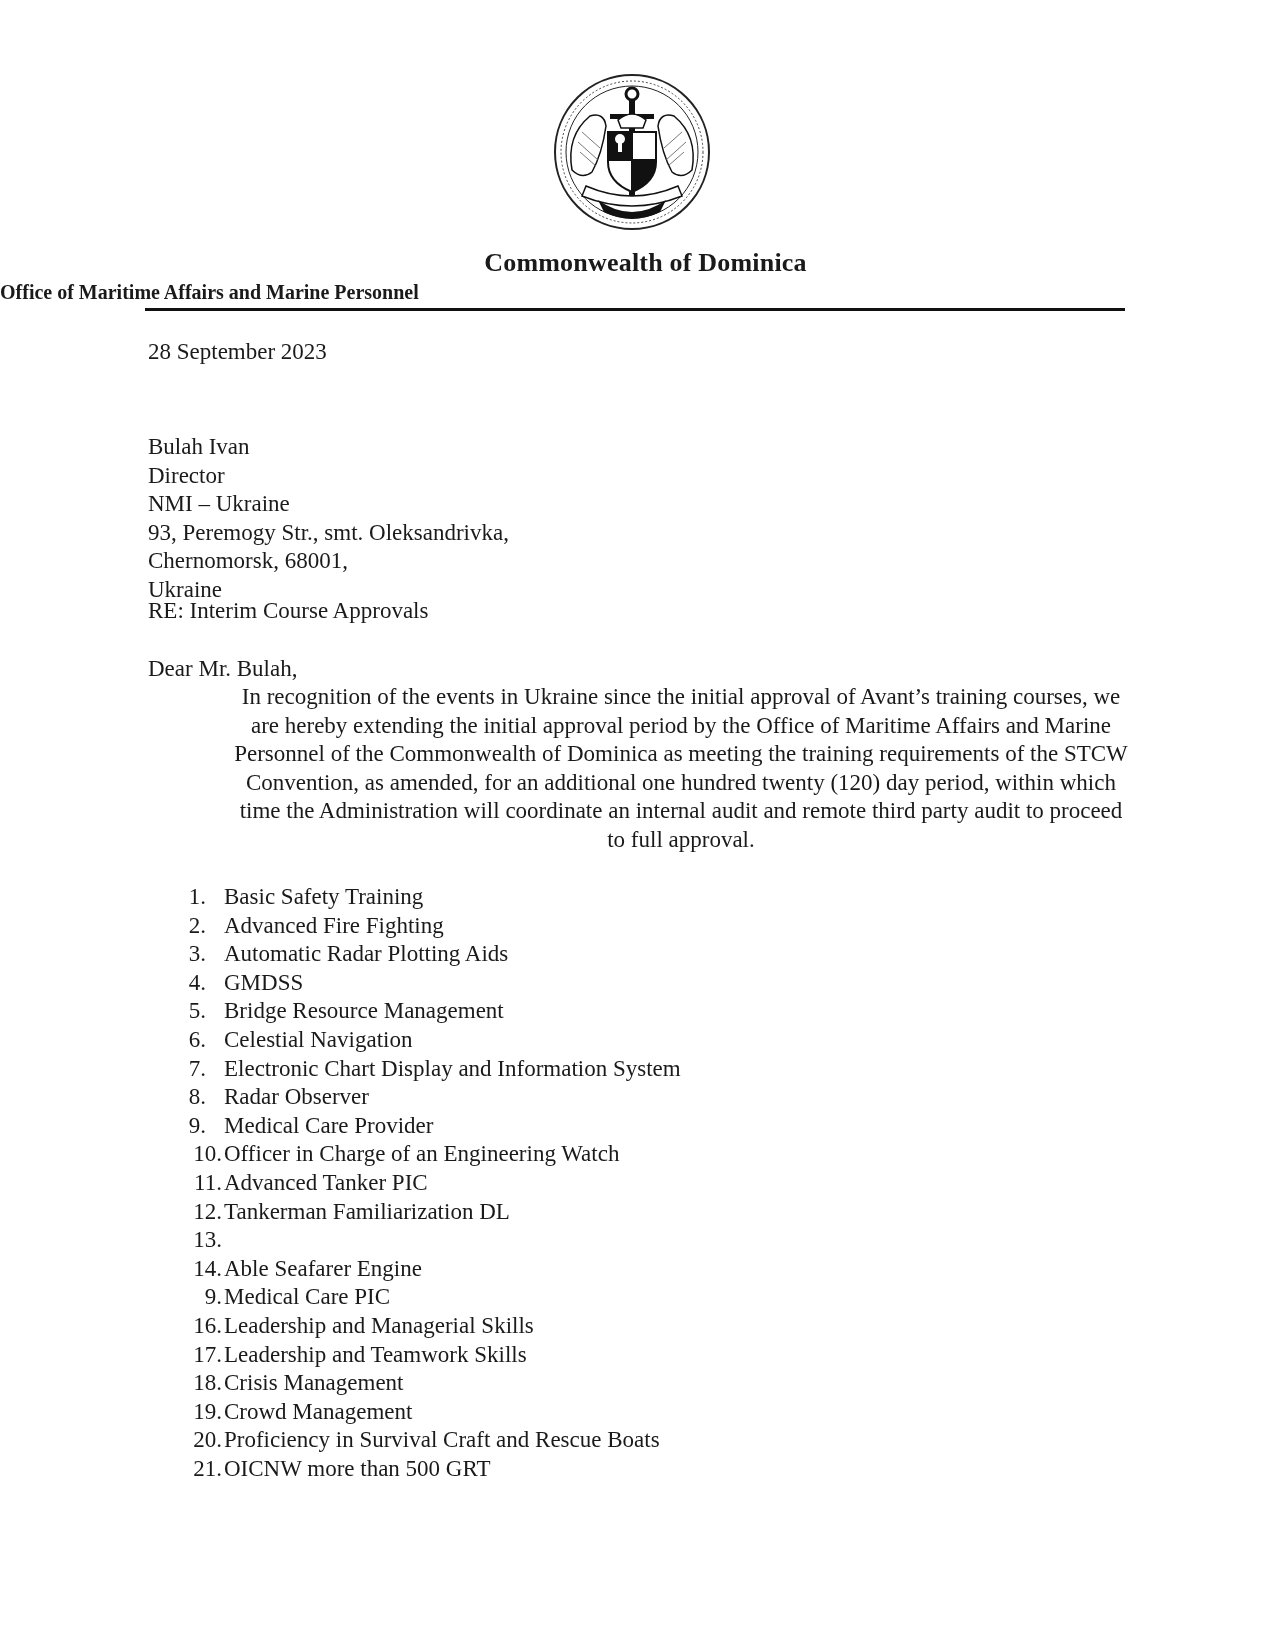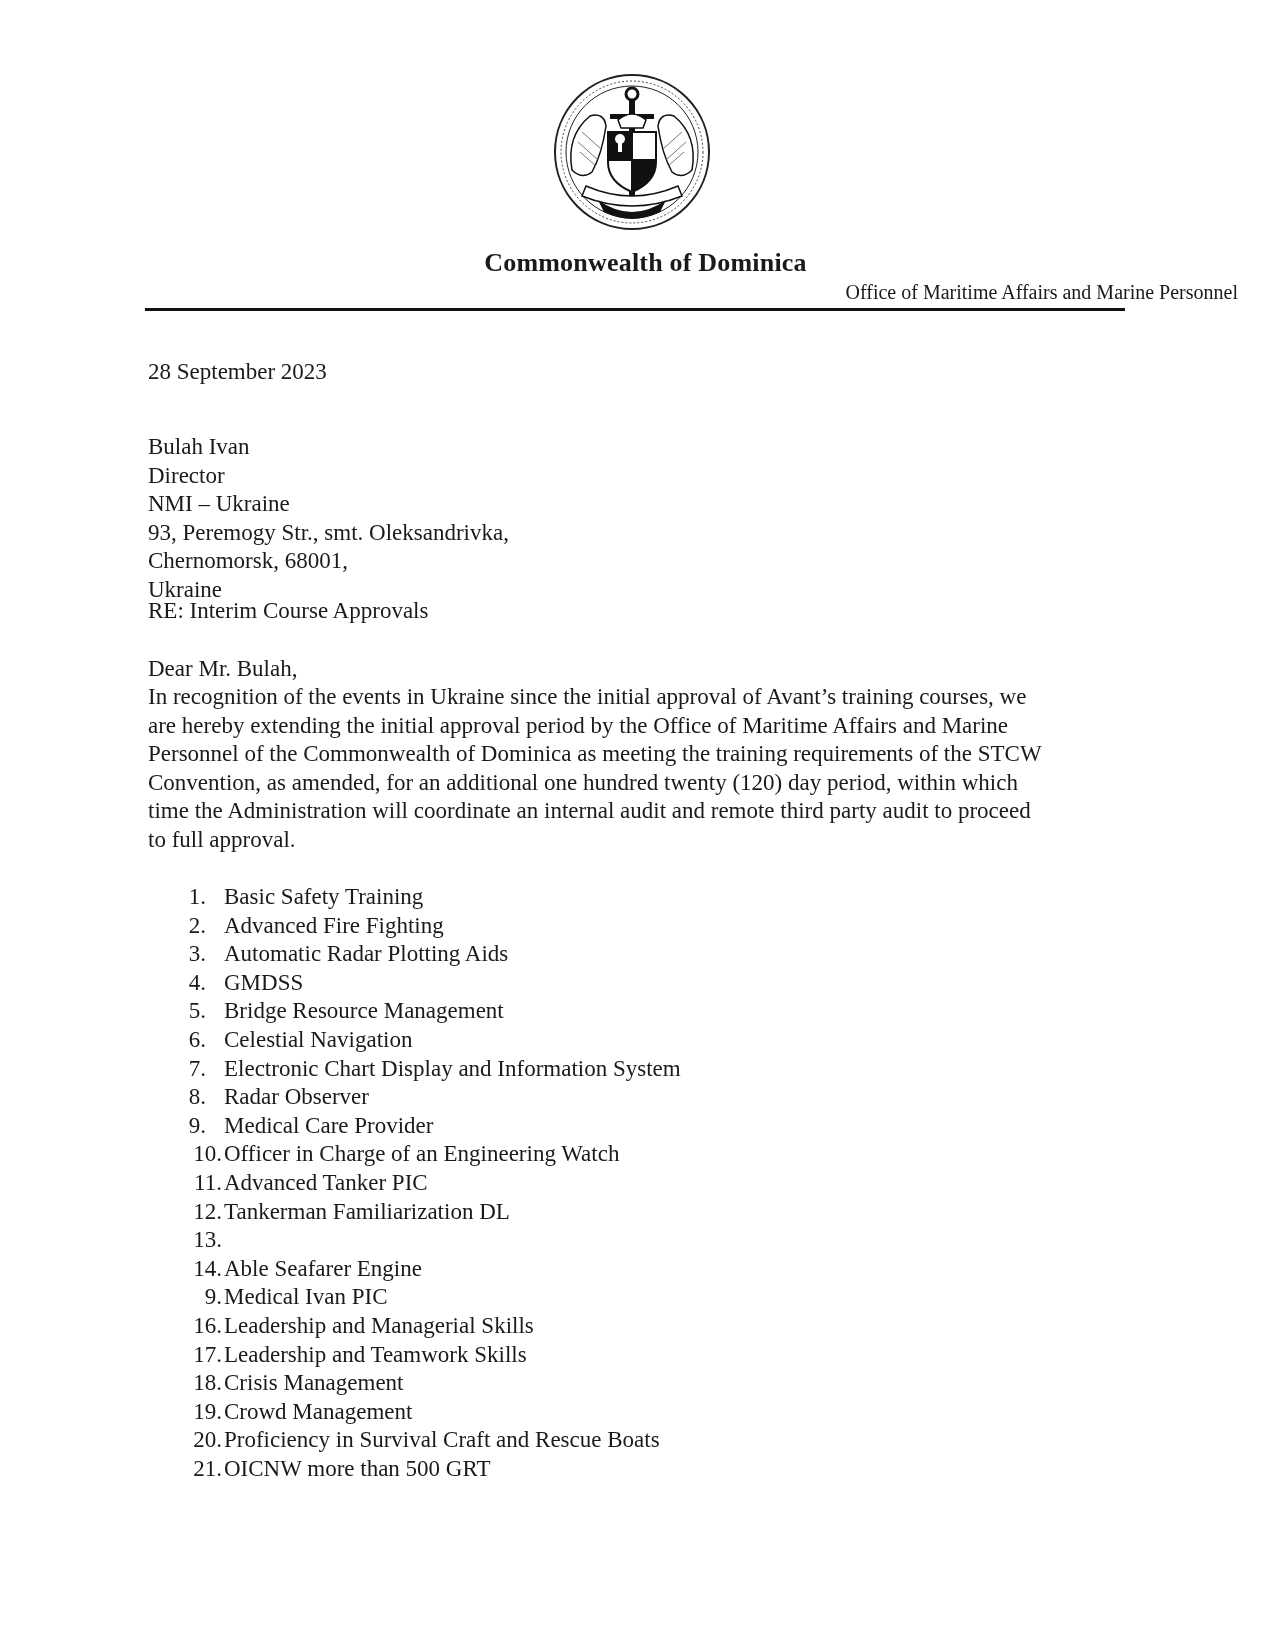--- a/index.html
+++ b/index.html
@@ -37,47 +37,48 @@
       font-weight: bold;
       font-size: 26px;
       letter-spacing: 0.2px;
       padding-left: 8px;
     }
     .header-subtitle {
       position: absolute;
       left: 0;
       width: 1238px;
       top: 281px;
-      text-align: right;
-      font-weight: normal;
+      text-align: left;
+      font-weight: bold;
       font-size: 20px;
     }
     .header-rule {
       position: absolute;
       left: 145px;
       width: 980px;
       top: 308px;
       height: 0;
       border-top: 3px solid #111;
     }
     .body-text {
       position: absolute;
       left: 148px;
       width: 980px;
       font-size: 23px;
       line-height: 28.6px;
     }
-    .date { top: 338px; margin-top: 20px; }
+    .date { top: 338px; }
     .address { top: 396px; margin-top: 37px; }
     .address div { white-space: nowrap; }
     .re { top: 597px; }
     .salutation { top: 655px; }
     .paragraph {
       top: 683px;
-      text-align: left;
+      text-align: center;
+      margin-left: 43px;
     }
     .course-list {
       position: absolute;
       left: 148px;
       top: 883px;
       margin: 0;
       padding: 0;
       list-style: none;
       font-size: 23px;
       line-height: 28.6px;
@@ -220,21 +221,21 @@
       </li>
     <li>
         <span class="num double">13.</span>
       </li>
     <li>
         <span class="num double">14.</span>
         <span class="name">Able Seafarer Engine</span>
       </li>
     <li>
         <span class="num double">9.</span>
-        <span class="name">Medical Ivan PIC</span>
+        <span class="name">Medical Care PIC</span>
       </li>
     <li>
         <span class="num double">16.</span>
         <span class="name">Leadership and Managerial Skills</span>
       </li>
     <li>
         <span class="num double">17.</span>
         <span class="name">Leadership and Teamwork Skills</span>
       </li>
     <li>

